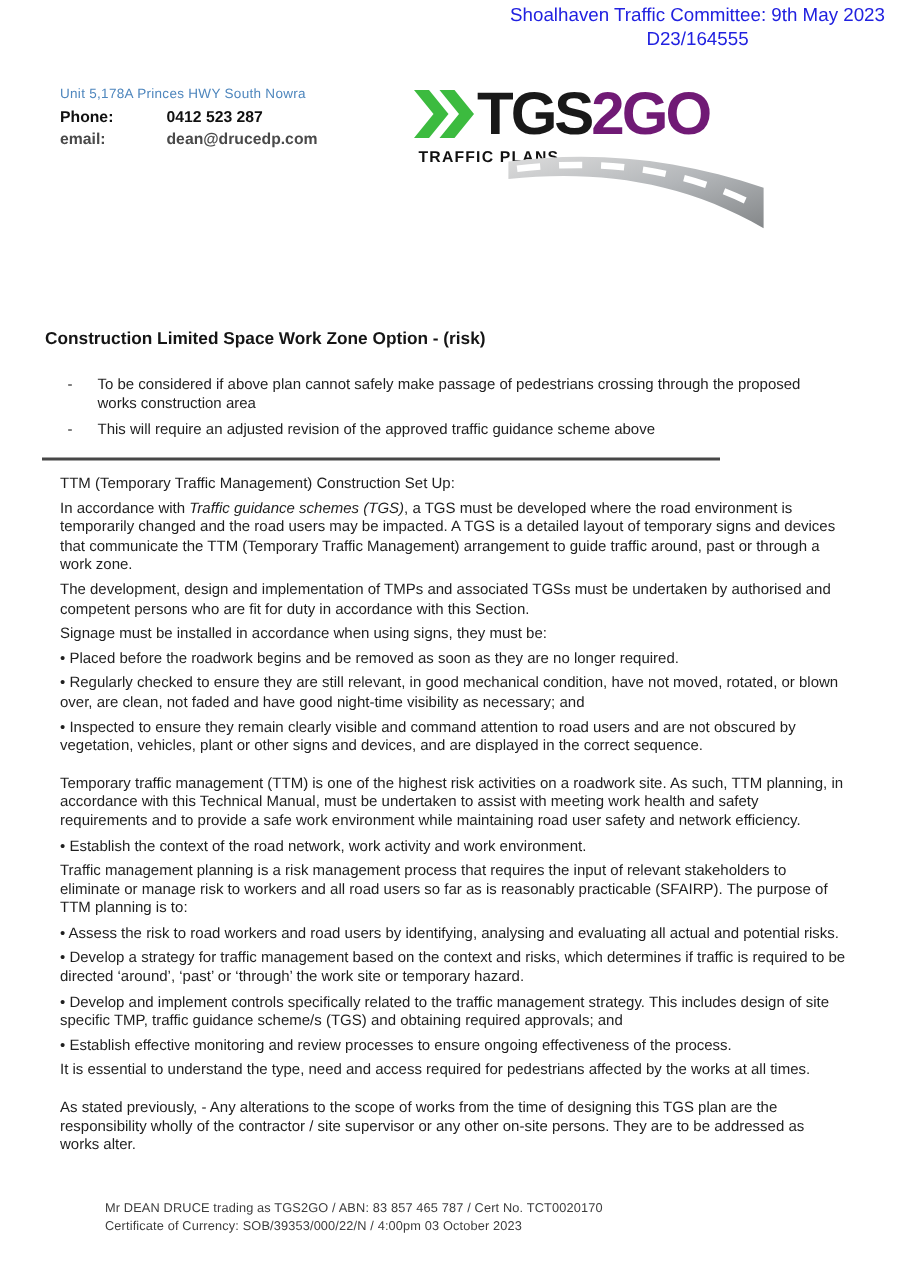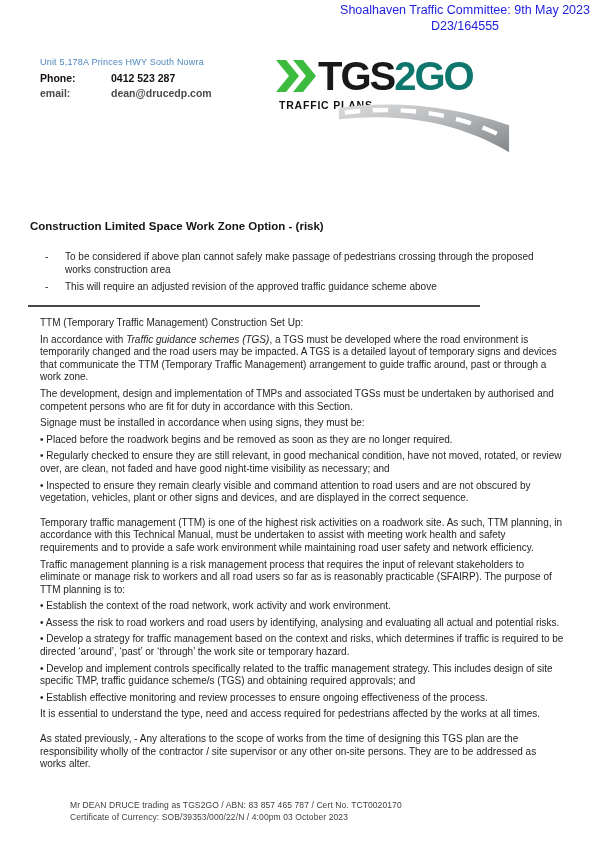--- a/index.html
+++ b/index.html
@@ -23,21 +23,21 @@
   .contact .row .label { width:50px; }
   .contact .row.phone { font-weight:bold; color:#111; }
   .contact .row.email { color:#4a4a4a;font-weight:bold; }
 
   
   .logo { position:absolute; left:276px; top:54px; width:245px; height:108px; }
   .logo-row { display:flex; align-items:center; height:44px; }
   .chevrons { width:40px; height:34px; margin-right:2px; flex:0 0 auto; }
   .wordmark { font-size:40px; font-weight:800; letter-spacing:-2px; line-height:40px; white-space:nowrap; }
   .wordmark .dark { color:#191919; }
-  .wordmark .green { color:#0f766e;text-align:right; }
+  .wordmark .green { color:#701a75;text-align:right; }
   .tagline { font-size:10.5px; font-weight:bold; color:#111; letter-spacing:0.8px; margin-left:3px; margin-top:1px; }
   .road-svg { position:absolute; left:58px; top:46px; width:180px; height:58px; }
 
   
   .section-title {
     position:absolute; left:30px; top:220px; width:540px;
     font-size:11.5px; font-weight:bold; color:#151515;
   }
   .intro-list { position:absolute; left:45px; top:251px; width:512px; list-style:none; }
   .intro-list li { display:flex; font-size:10px; line-height:12.8px; margin-bottom:4px; }
@@ -117,25 +117,25 @@
   </ul>
 
   <div class="divider"></div>
 
   <div class="body-text">
     <p>TTM (Temporary Traffic Management) Construction Set Up:</p>
     <p><span>In accordance with </span><span class="it">Traffic guidance schemes (TGS)</span><span>, a TGS must be developed where the road environment is temporarily changed and the road users may be impacted. A TGS is a detailed layout of temporary signs and devices that communicate the TTM (Temporary Traffic Management) arrangement to guide traffic around, past or through a work zone.</span></p>
     <p>The development, design and implementation of TMPs and associated TGSs must be undertaken by authorised and competent persons who are fit for duty in accordance with this Section.</p>
     <p>Signage must be installed in accordance when using signs, they must be:</p>
     <p>• Placed before the roadwork begins and be removed as soon as they are no longer required.</p>
-    <p>• Regularly checked to ensure they are still relevant, in good mechanical condition, have not moved, rotated, or review over, are clean, not faded and have good night-time visibility as necessary; and</p>
+    <p>• Regularly checked to ensure they are still relevant, in good mechanical condition, have not moved, rotated, or blown over, are clean, not faded and have good night-time visibility as necessary; and</p>
     <p>• Inspected to ensure they remain clearly visible and command attention to road users and are not obscured by vegetation, vehicles, plant or other signs and devices, and are displayed in the correct sequence.</p>
     <p class="gap-before">Temporary traffic management (TTM) is one of the highest risk activities on a roadwork site. As such, TTM planning, in accordance with this Technical Manual, must be undertaken to assist with meeting work health and safety requirements and to provide a safe work environment while maintaining road user safety and network efficiency.</p>
+    <p>• Establish the context of the road network, work activity and work environment.</p>
     <p>Traffic management planning is a risk management process that requires the input of relevant stakeholders to eliminate or manage risk to workers and all road users so far as is reasonably practicable (SFAIRP). The purpose of TTM planning is to:</p>
-    <p>• Establish the context of the road network, work activity and work environment.</p>
     <p>• Assess the risk to road workers and road users by identifying, analysing and evaluating all actual and potential risks.</p>
     <p>• Develop a strategy for traffic management based on the context and risks, which determines if traffic is required to be directed ‘around’, ‘past’ or ‘through’ the work site or temporary hazard.</p>
     <p>• Develop and implement controls specifically related to the traffic management strategy. This includes design of site specific TMP, traffic guidance scheme/s (TGS) and obtaining required approvals; and</p>
     <p>• Establish effective monitoring and review processes to ensure ongoing effectiveness of the process.</p>
     <p>It is essential to understand the type, need and access required for pedestrians affected by the works at all times.</p>
     <p class="gap-before">As stated previously, - Any alterations to the scope of works from the time of designing this TGS plan are the responsibility wholly of the contractor / site supervisor or any other on-site persons. They are to be addressed as works alter.</p>
   </div>
 
   <div class="footer">
     <div>Mr DEAN DRUCE trading as TGS2GO / ABN: 83 857 465 787 / Cert No. TCT0020170</div>

